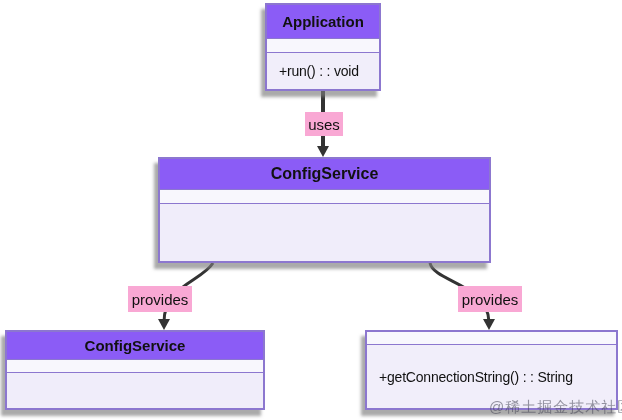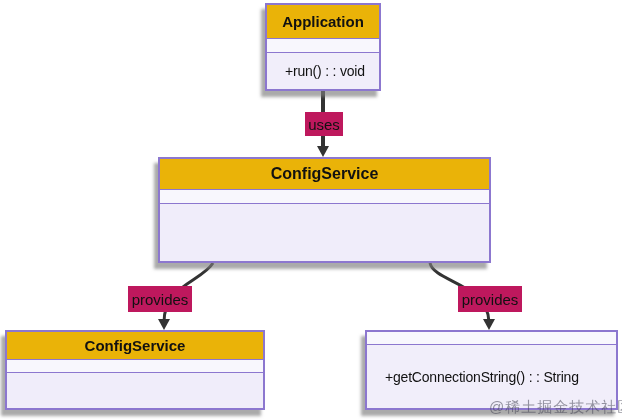--- a/index.html
+++ b/index.html
@@ -26,48 +26,48 @@
     box-shadow: -4px 6px 3px rgba(125,125,125,0.65);
     box-sizing: border-box;
   }
   .cls-header {
     display: flex;
     align-items: center;
     justify-content: center;
     font-weight: bold;
     font-size: 15px;
     color: #111111;
-    background: #eab308;
+    background: #8b5cf6;
     border-bottom: 1px solid #8c77cf;
   }
   .cls-attrs {
     background: #f8f7fd;
     border-bottom: 1px solid #8c77cf;
   }
   .cls-methods {
     flex: 1;
     display: flex;
     flex-direction: column;
     justify-content: center;
     background: #f1eefa;
     padding: 2px 0;
   }
   .method {
     font-size: 14px;
     color: #111111;
-    padding: 3px 18px;
+    padding: 3px 12px;
     white-space: nowrap;
     letter-spacing: -0.2px;
   }
   .edge-label {
     position: absolute;
     display: flex;
     align-items: center;
     justify-content: center;
-    background: #be185d;
+    background: #f9a8d4;
     color: #111111;
     font-size: 15px;
     box-sizing: border-box;
   }
   .watermark {
     position: absolute;
     left: 489px;
     top: 398px;
     font-size: 15px;
     color: rgba(70,70,85,0.55);

